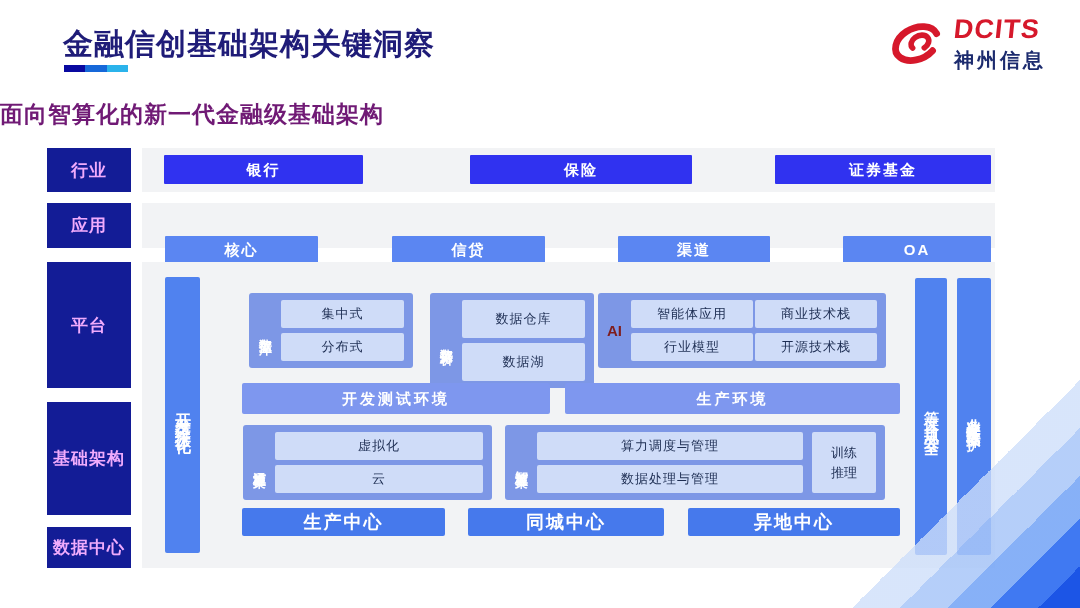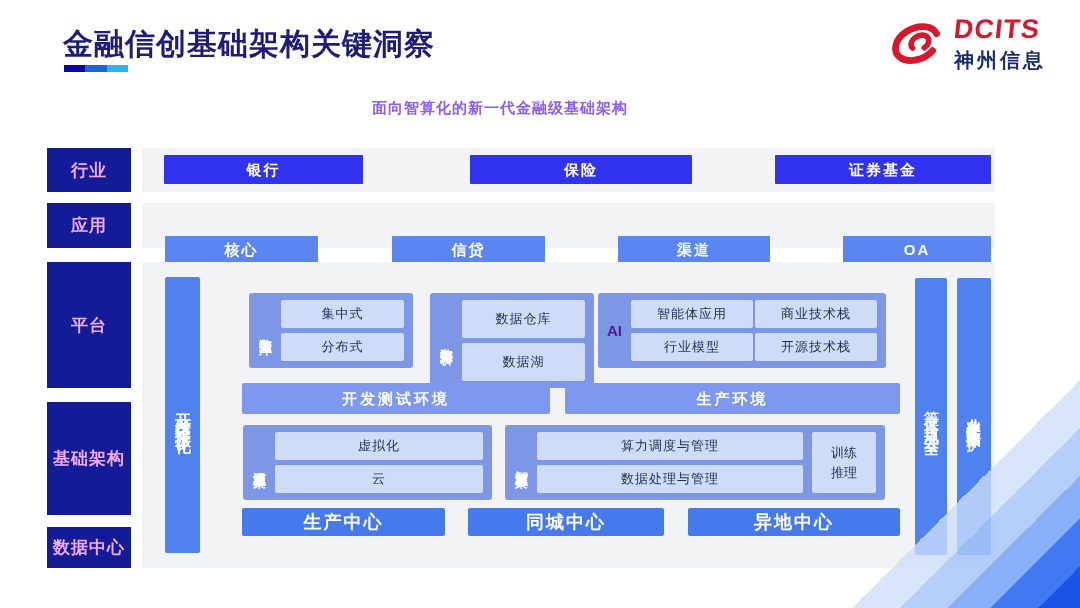--- a/index.html
+++ b/index.html
@@ -13,22 +13,22 @@
   .underline span{flex:1;}
   .u1{background:var(--c-underline1,#0909a0);} .u2{background:var(--c-underline2,#1668d9);}
   .u3{background:var(--c-underline3,#2bb3eb);}
   .logo{position:absolute;right:34px;top:16px;display:flex;align-items:center;gap:7px;}
   .logo svg{width:62px;height:52px;}
   .logo-text{display:flex;flex-direction:column;}
   .logo-brand{font-size:27px;font-weight:800;color:var(--c-logoRed,#d6182b);
               transform:skewX(-6deg);letter-spacing:1px;line-height:1;}
   .logo-company{font-size:20px;font-weight:bold;color:#1c2b6e;letter-spacing:3px;margin-top:4px;}
 
-  .subtitle{position:absolute;left:0;right:80px;top:99px;text-align:center;
-            font-size:15px;font-weight:bold;color:#8b5cf6;letter-spacing:1px;}
+  .subtitle{position:absolute;left:0;right:80px;top:99px;
+            font-size:23px;font-weight:bold;color:#701a75;letter-spacing:1px;}
 
   
   .side-box{position:absolute;left:47px;width:84px;background:var(--c-navy,#131c96);
             color:#f0abfc;font-weight:bold;font-size:17px;display:flex;align-items:center;
             justify-content:center;letter-spacing:1px;}
 
   
   .strip{position:absolute;left:142px;width:853px;background:var(--c-strip,#f2f3f5);}
   .panel{position:absolute;left:142px;top:262px;width:853px;height:306px;background:var(--c-strip,#f2f3f5);}
 
@@ -38,21 +38,21 @@
 
   
   .vbar{position:absolute;background:var(--c-bar,#5082ef);color:#fff;font-weight:bold;
         display:flex;align-items:center;justify-content:center;border-radius:2px;}
   .vtext{writing-mode:vertical-rl;text-orientation:upright;}
 
   
   .group{position:absolute;background:var(--c-group,#7d97e6);border-radius:3px;display:flex;
          align-items:center;padding:7px 9px;box-sizing:border-box;gap:9px;}
   .glabel{color:#fff;font-weight:bold;font-size:13px;line-height:1.08;letter-spacing:1px;}
-  .glabel-h{color:#4c1d95;font-weight:bold;font-size:15px;}
+  .glabel-h{color:#7f1d1d;font-weight:bold;font-size:15px;}
   .chips{flex:1;display:flex;flex-direction:column;gap:5px;align-self:stretch;}
   .chip{background:var(--c-chip,#cfdcf8);color:var(--c-chipText,#1d2d52);font-size:13px;
         flex:1;display:flex;align-items:center;justify-content:center;border-radius:2px;letter-spacing:1px;}
   .ai-grid{flex:1;display:grid;grid-template-columns:1fr 1fr;gap:5px 2px;align-self:stretch;}
   .side-chip{width:64px;align-self:stretch;flex:none;display:flex;align-items:center;justify-content:center;
              background:var(--c-chip,#cfdcf8);color:var(--c-chipText,#1d2d52);font-size:13px;
              border-radius:2px;white-space:pre-line;text-align:center;line-height:1.5;}
 
   .envbar{position:absolute;top:121px;height:31px;background:var(--c-env,#7e97ef);color:#fff;
           font-weight:bold;font-size:15px;text-align:center;line-height:31px;letter-spacing:3px;border-radius:2px;}

